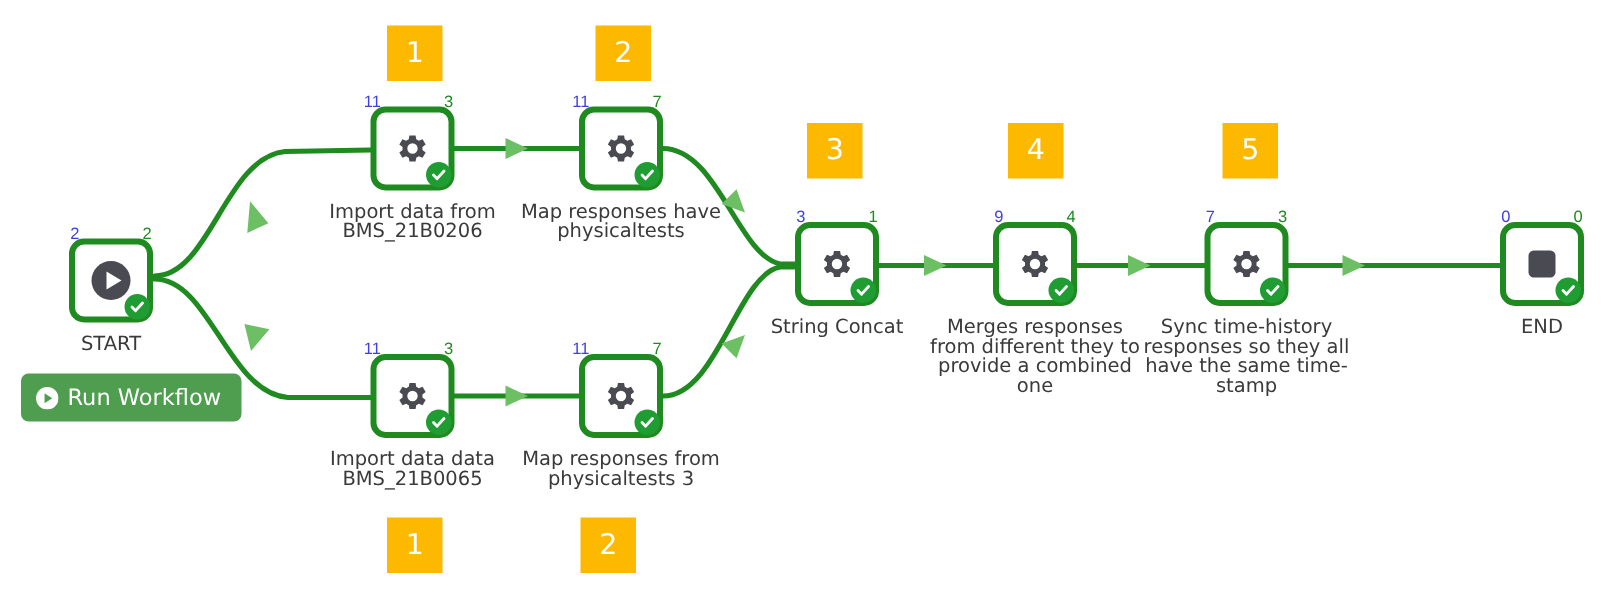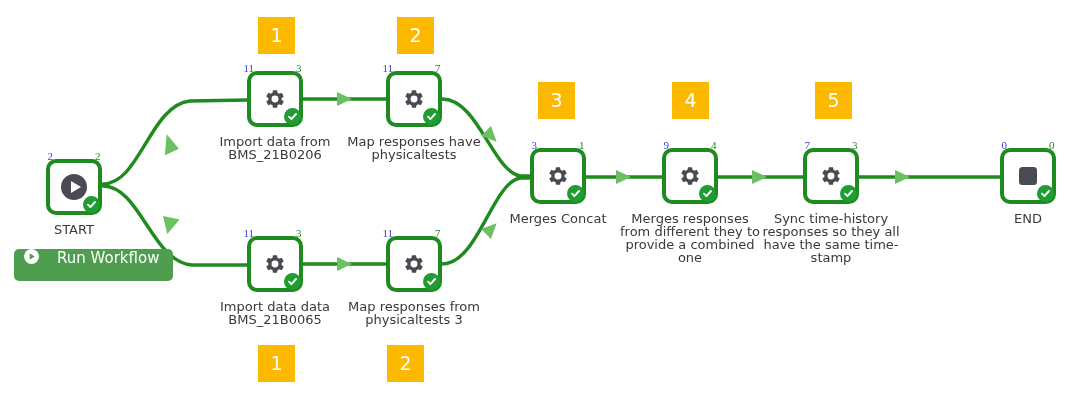--- a/index.html
+++ b/index.html
@@ -60,21 +60,21 @@
     align-items: center;
     justify-content: center;
   }
   .check-badge svg { display: block; }
 
   
   .port {
     position: absolute;
     font-size: 11px;
     line-height: 11px;
-    font-family: Liberation Serif, serif;
+    font-family: Liberation Sans, sans-serif;
     z-index: 7;
     white-space: nowrap;
     text-align: right;
   }
   .port-in {
     color: #4040e0;
     right: 100%;
     bottom: 100%;
     margin-right: -3px;
     margin-bottom: 1px;
@@ -124,22 +124,22 @@
     top: 249px;
     height: 32px;
     padding: 0 14px 0 10px;
     border: none;
     border-radius: 5px;
     background: #4f9e4f;
     color: #ffffff;
     font-size: 15px;
     font-family: "DejaVu Sans", sans-serif;
     display: flex;
-    align-items: flex-start;
-    gap: 18px;
+    align-items: center;
+    gap: 6px;
     cursor: pointer;
     z-index: 9;
   }
   #run-workflow .play-badge svg { display: block; }
 </style>
 </head>
 <body>
 
 <div id="canvas">
 
@@ -285,21 +285,21 @@
         <svg width="26" height="26" viewBox="0 0 24 24" fill="#4a4a52">
           <path d="M19.1 12.9a7.6 7.6 0 0 0 0-1.8l2-1.5-1.9-3.3-2.3.9a7.3 7.3 0 0 0-1.6-.9L14.9 4h-3.8l-.4 2.3a7.3 7.3 0 0 0-1.6.9l-2.3-.9-1.9 3.3 2 1.5a7.6 7.6 0 0 0 0 1.8l-2 1.5 1.9 3.3 2.3-.9c.5.4 1 .7 1.6.9l.4 2.3h3.8l.4-2.3c.6-.2 1.1-.5 1.6-.9l2.3.9 1.9-3.3zM13 15.2a3.2 3.2 0 1 1 0-6.4 3.2 3.2 0 0 1 0 6.4z" transform="translate(-1,0)"></path>
         </svg>
       </span>
     </div>
     <span class="check-badge">
       <svg width="11" height="11" viewBox="0 0 11 11">
         <polyline points="2,5.7 4.4,8.1 9,3" fill="none" stroke="#ffffff" stroke-width="1.9" stroke-linecap="round" stroke-linejoin="round"></polyline>
       </svg>
     </span>
-    <div class="caption">Merges Concat</div>
+    <div class="caption">String Concat</div>
   </div>
 
   <div class="node" style="left:662px; top:148px;">
     <span class="port port-in">9</span>
     <span class="port port-out">4</span>
     <div class="node-inner">
       <span class="gear-icon">
         <svg width="26" height="26" viewBox="0 0 24 24" fill="#4a4a52">
           <path d="M19.1 12.9a7.6 7.6 0 0 0 0-1.8l2-1.5-1.9-3.3-2.3.9a7.3 7.3 0 0 0-1.6-.9L14.9 4h-3.8l-.4 2.3a7.3 7.3 0 0 0-1.6.9l-2.3-.9-1.9 3.3 2 1.5a7.6 7.6 0 0 0 0 1.8l-2 1.5 1.9 3.3 2.3-.9c.5.4 1 .7 1.6.9l.4 2.3h3.8l.4-2.3c.6-.2 1.1-.5 1.6-.9l2.3.9 1.9-3.3zM13 15.2a3.2 3.2 0 1 1 0-6.4 3.2 3.2 0 0 1 0 6.4z" transform="translate(-1,0)"></path>
         </svg>

